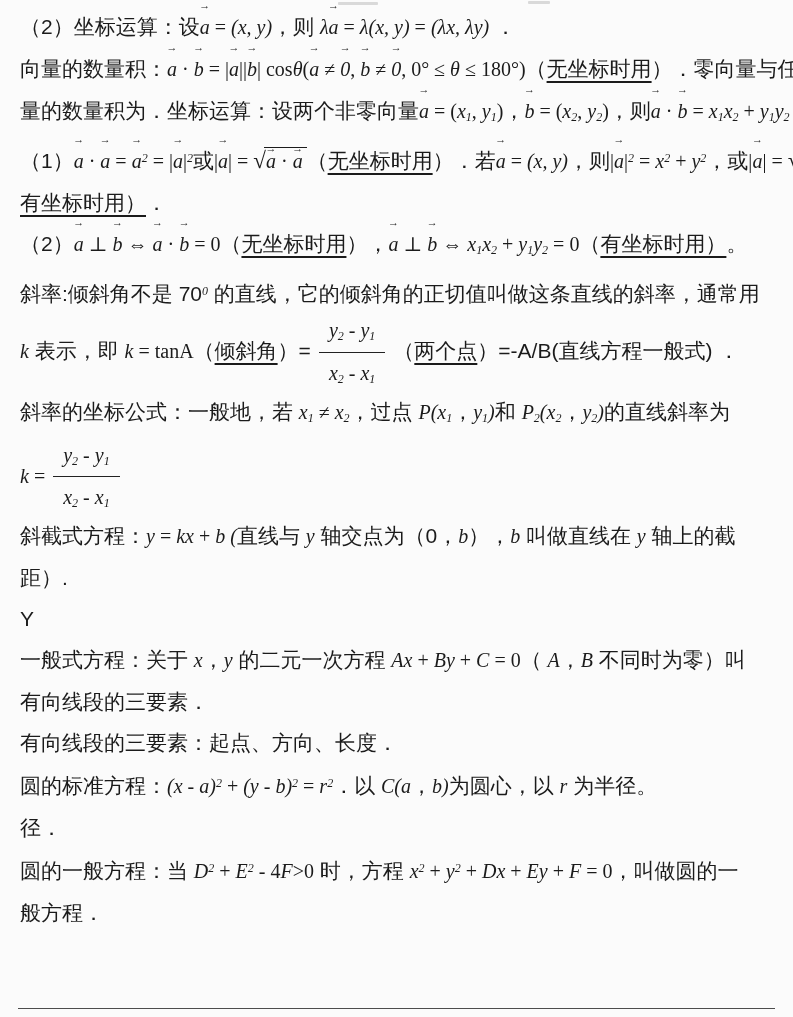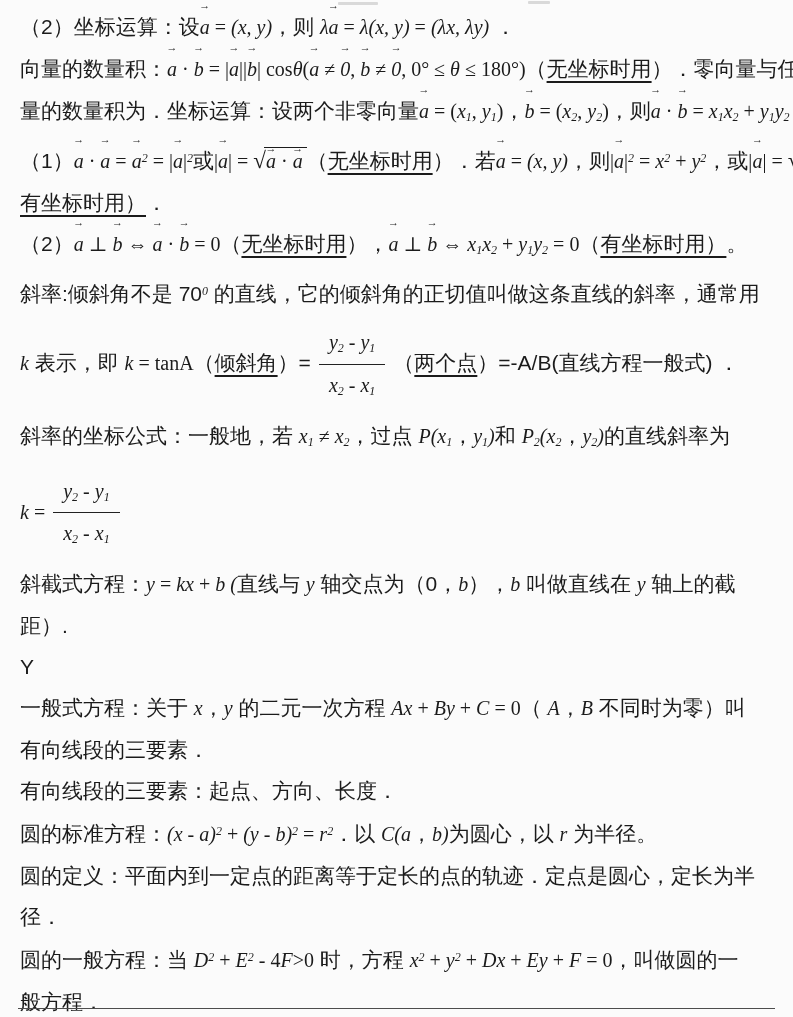--- a/index.html
+++ b/index.html
@@ -20,21 +20,21 @@
   .b{font-weight:normal;}
   .math{font-family:"Liberation Serif","DejaVu Serif",serif;font-style:italic;font-size:20px;}
   .mathr{font-family:"Liberation Serif","DejaVu Serif",serif;font-size:20px;}
   .sub{font-family:"Liberation Serif","DejaVu Serif",serif;font-style:italic;font-size:12px;vertical-align:-0.25em;}
   .sup{font-family:"Liberation Serif","DejaVu Serif",serif;font-style:italic;font-size:12px;vertical-align:0.5em;}
   .ul{text-decoration:underline;text-decoration-thickness:1.5px;text-underline-offset:5px;margin-top:17px;}
   .vec{font-family:"Liberation Serif","DejaVu Serif",serif;font-style:italic;font-size:20px;position:relative;display:inline-block;}
   .vec .ar{position:absolute;top:-0.62em;left:50%;transform:translateX(-50%);font-size:11px;font-style:normal;line-height:1;}
   .sqrt .rad{font-family:"Liberation Serif","DejaVu Serif",serif;font-size:1.1em;font-style:normal;margin-right:-2px;}
   .sqrt .inner{display:inline-block;border-top:1.4px solid currentColor;padding:1px 4px 0 2px;line-height:1.15;}
-  .frac{display:inline-block;vertical-align:middle;text-align:left;margin:14px 8px;}
+  .frac{display:inline-block;vertical-align:middle;text-align:left;margin:2px 8px;}
   .frac .fr-num{display:block;border-bottom:1.7px solid #222;padding:2px 10px 8px;line-height:1.15;}
   .frac .fr-den{display:block;padding:8px 10px 2px;line-height:1.15;}
   .divider{position:absolute;left:18px;right:18px;bottom:8px;border-top:1px solid #4d4d4d;}
   .remnant{position:absolute;background:#d9d9d9;border-radius:1px;}
   .r1{left:338px;top:2px;width:40px;height:3px;}
   .r2{left:528px;top:1px;width:22px;height:3px;}
 </style>
 </head>
 <body>
 
@@ -75,21 +75,20 @@
         <div class="line"><span class="cn b">一般式方程</span><span class="cn">：关于 </span><span class="math">x</span><span class="cn">，</span><span class="math">y</span><span class="cn"> 的二元一次方程 </span><span class="math">Ax</span><span class="mathr"> + </span><span class="math">By</span><span class="mathr"> + </span><span class="math">C</span><span class="mathr"> = 0</span><span class="cn">（ </span><span class="math">A</span><span class="cn">，</span><span class="math">B</span><span class="cn"> 不同时为零）叫</span></div>
         <div class="line"><span class="cn">有向线段的三要素．</span></div>
       </div>
       <div class="block">
         <div class="line"><span class="cn b">有向线段的三要素</span><span class="cn">：起点、方向、长度．</span></div>
       </div>
       <div class="block">
         <div class="line"><span class="cn b">圆的标准方程</span><span class="cn">：</span><span class="math">(x</span><span class="mathr"> - </span><span class="math">a)</span><span class="sup">2</span><span class="mathr"> + </span><span class="math">(y</span><span class="mathr"> - </span><span class="math">b)</span><span class="sup">2</span><span class="mathr"> = </span><span class="math">r</span><span class="sup">2</span><span class="cn">．以 </span><span class="math">C(a</span><span class="cn">，</span><span class="math">b)</span><span class="cn">为圆心，以 </span><span class="math">r</span><span class="cn"> 为半径。</span></div>
       </div>
       <div class="block">
-        <div class="line"><span class="cn b">圆的定义</span><span class="cn">：平面内到一定点的距离等于定长的点的轨迹．定点是圆心，定长为半</span></div>
         <div class="line"><span class="cn">径．</span></div>
       </div>
       <div class="block">
         <div class="line"><span class="cn b">圆的一般方程</span><span class="cn">：当 </span><span class="math">D</span><span class="sup">2</span><span class="mathr"> + </span><span class="math">E</span><span class="sup">2</span><span class="mathr"> - 4</span><span class="math">F</span><span class="mathr">&gt;0</span><span class="cn"> 时，方程 </span><span class="math">x</span><span class="sup">2</span><span class="mathr"> + </span><span class="math">y</span><span class="sup">2</span><span class="mathr"> + </span><span class="math">Dx</span><span class="mathr"> + </span><span class="math">Ey</span><span class="mathr"> + </span><span class="math">F</span><span class="mathr"> = 0</span><span class="cn">，叫做圆的一</span></div>
         <div class="line"><span class="cn">般方程．</span></div>
       </div>
     </div>
   <div class="divider" style="border-top-color: rgb(77, 77, 77);"></div>
 </div>
 

